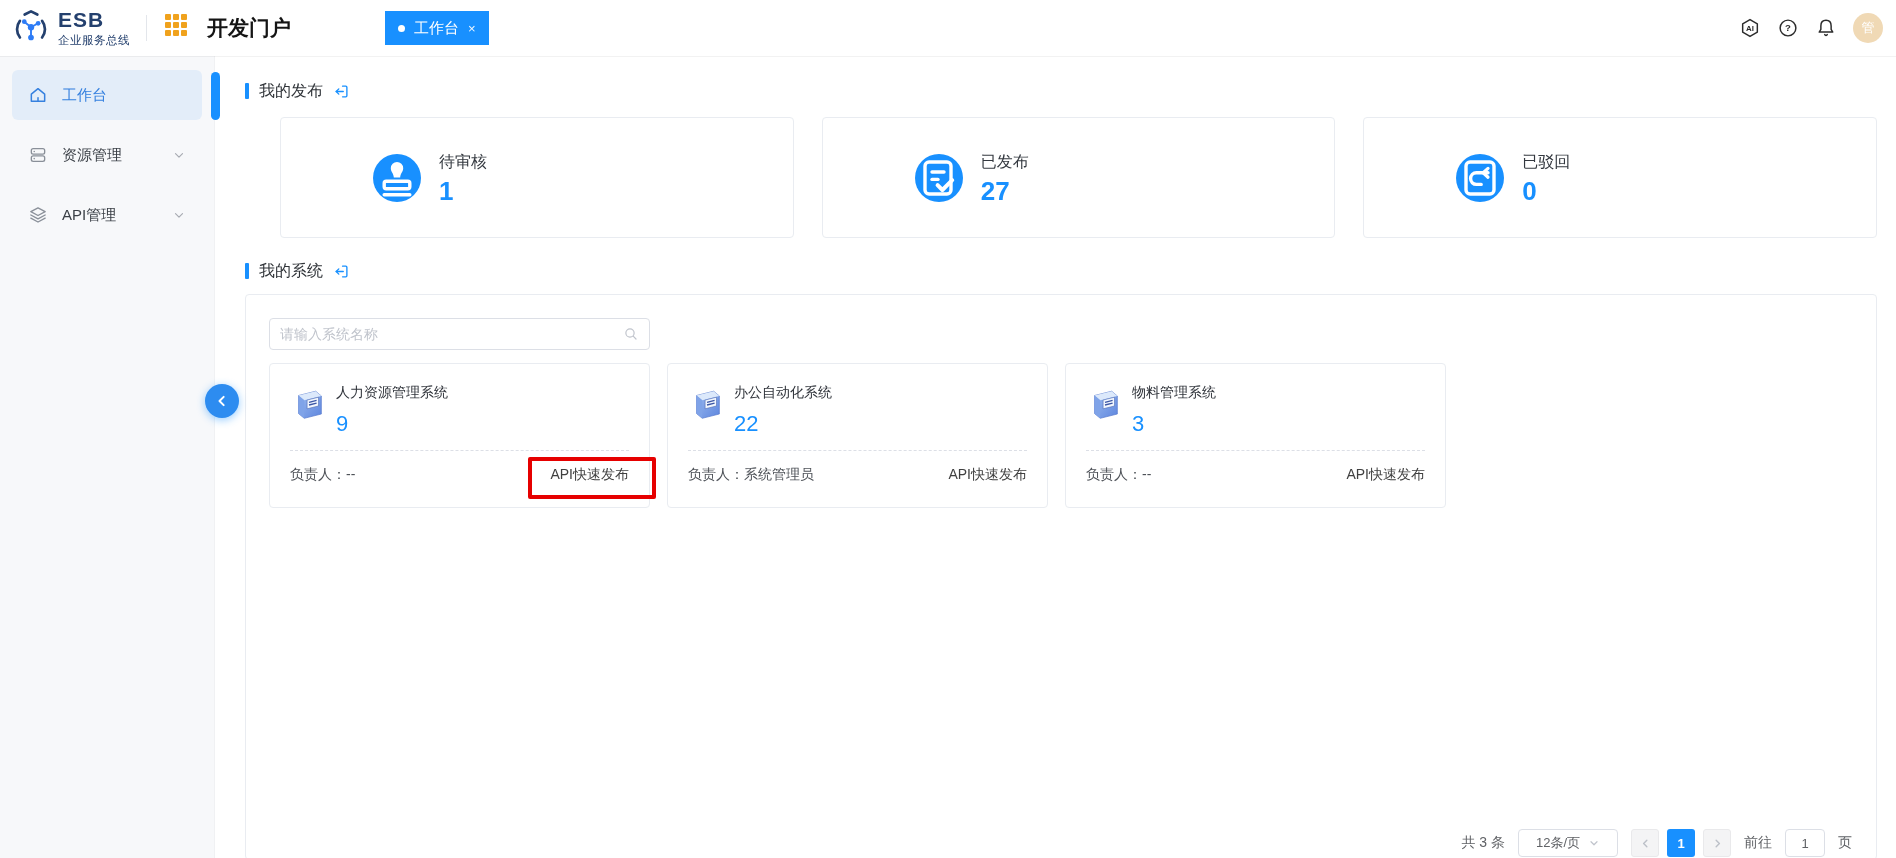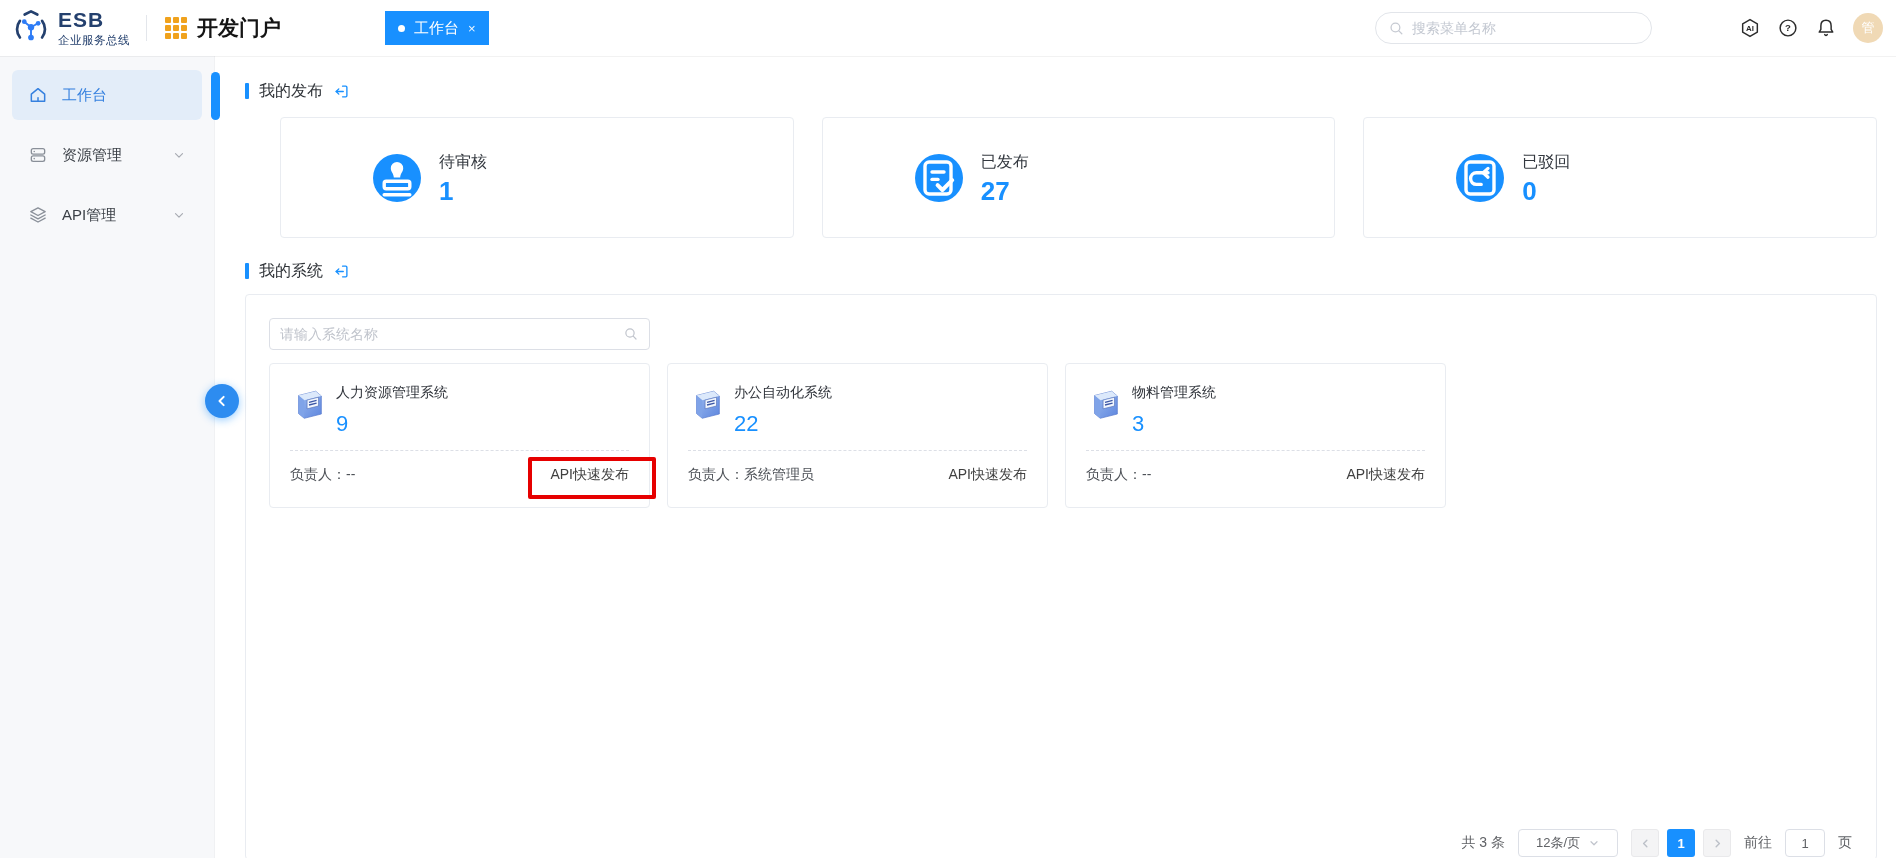--- a/index.html
+++ b/index.html
@@ -10,21 +10,21 @@
   }
 
   
   .header { position:absolute; top:0; left:0; right:0; height:56px; background:#fff;
             display:flex; align-items:center; z-index:8; box-shadow:0 1px 0 rgba(0,0,0,.05); }
   .logo-wrap { display:flex; align-items:center; gap:8px; padding-left:12px; }
   .logo-text { display:flex; flex-direction:column; }
   .logo-title { font-size:21px; font-weight:bold; color:#24406E; letter-spacing:1px; line-height:1; }
   .logo-sub { font-size:11.5px; color:#24406E; margin-top:3px; letter-spacing:.5px; }
   .header-divider { width:1px; height:26px; background:#E3E6EB; margin:0 18px 0 16px; }
-  .portal { display:flex; align-items:center; gap:10px; }
+  .portal { display:flex; align-items:flex-start; gap:20px; }
   .portal-title { font-size:21px; font-weight:bold; color:#141414; }
   .grid-icon { display:grid; grid-template-columns:repeat(3,6px); grid-template-rows:repeat(3,6px); gap:2px; }
   .grid-icon span { background:#F0A21D; border-radius:1px; }
 
   .tab { position:absolute; left:385px; top:11px; height:34px; background:#1890FF; color:#fff;
          display:flex; align-items:center; gap:9px; padding:0 13px; font-size:15px; cursor:pointer; }
   .tab-dot { width:7px; height:7px; border-radius:50%; background:#fff; }
   .tab-close { font-size:13px; opacity:.92; cursor:pointer; }
 
   .search-box { position:absolute; left:1375px; top:12px; width:277px; height:32px;
@@ -147,29 +147,20 @@
     </span>
     <span class="portal-title">开发门户</span>
   </div>
 
   <div class="tab">
     <span class="tab-dot"></span>
     <span>工作台</span>
     <span class="tab-close">×</span>
   </div>
 
-  <div class="search-box">
-    <span style="width:17px;height:17px;display:flex;color:#C6CAD2;">
-      <svg viewBox="0 0 24 24" fill="none" stroke="currentColor" stroke-width="1.8" stroke-linecap="round">
-        <circle cx="10.5" cy="10.5" r="6.2"></circle>
-          <path d="M15.3 15.3 L19.5 19.5"></path>
-      </svg>
-    </span>
-    <input placeholder="搜索菜单名称" style="">
-  </div>
 
   <div class="header-icons">
     <span class="h-icon">
       <svg viewBox="0 0 24 24" fill="none">
         <path d="M12 2.8 L20 7.4 V16.6 L12 21.2 L4 16.6 V7.4 Z" stroke="#2B2B2B" stroke-width="1.6" stroke-linejoin="round"></path>
         <text x="12" y="15.2" font-size="8.6" font-weight="bold" text-anchor="middle" fill="#2B2B2B" font-family="Liberation Sans,sans-serif">AI</text>
       </svg>
     </span>
     <span class="h-icon">
       <svg viewBox="0 0 24 24" fill="none">

